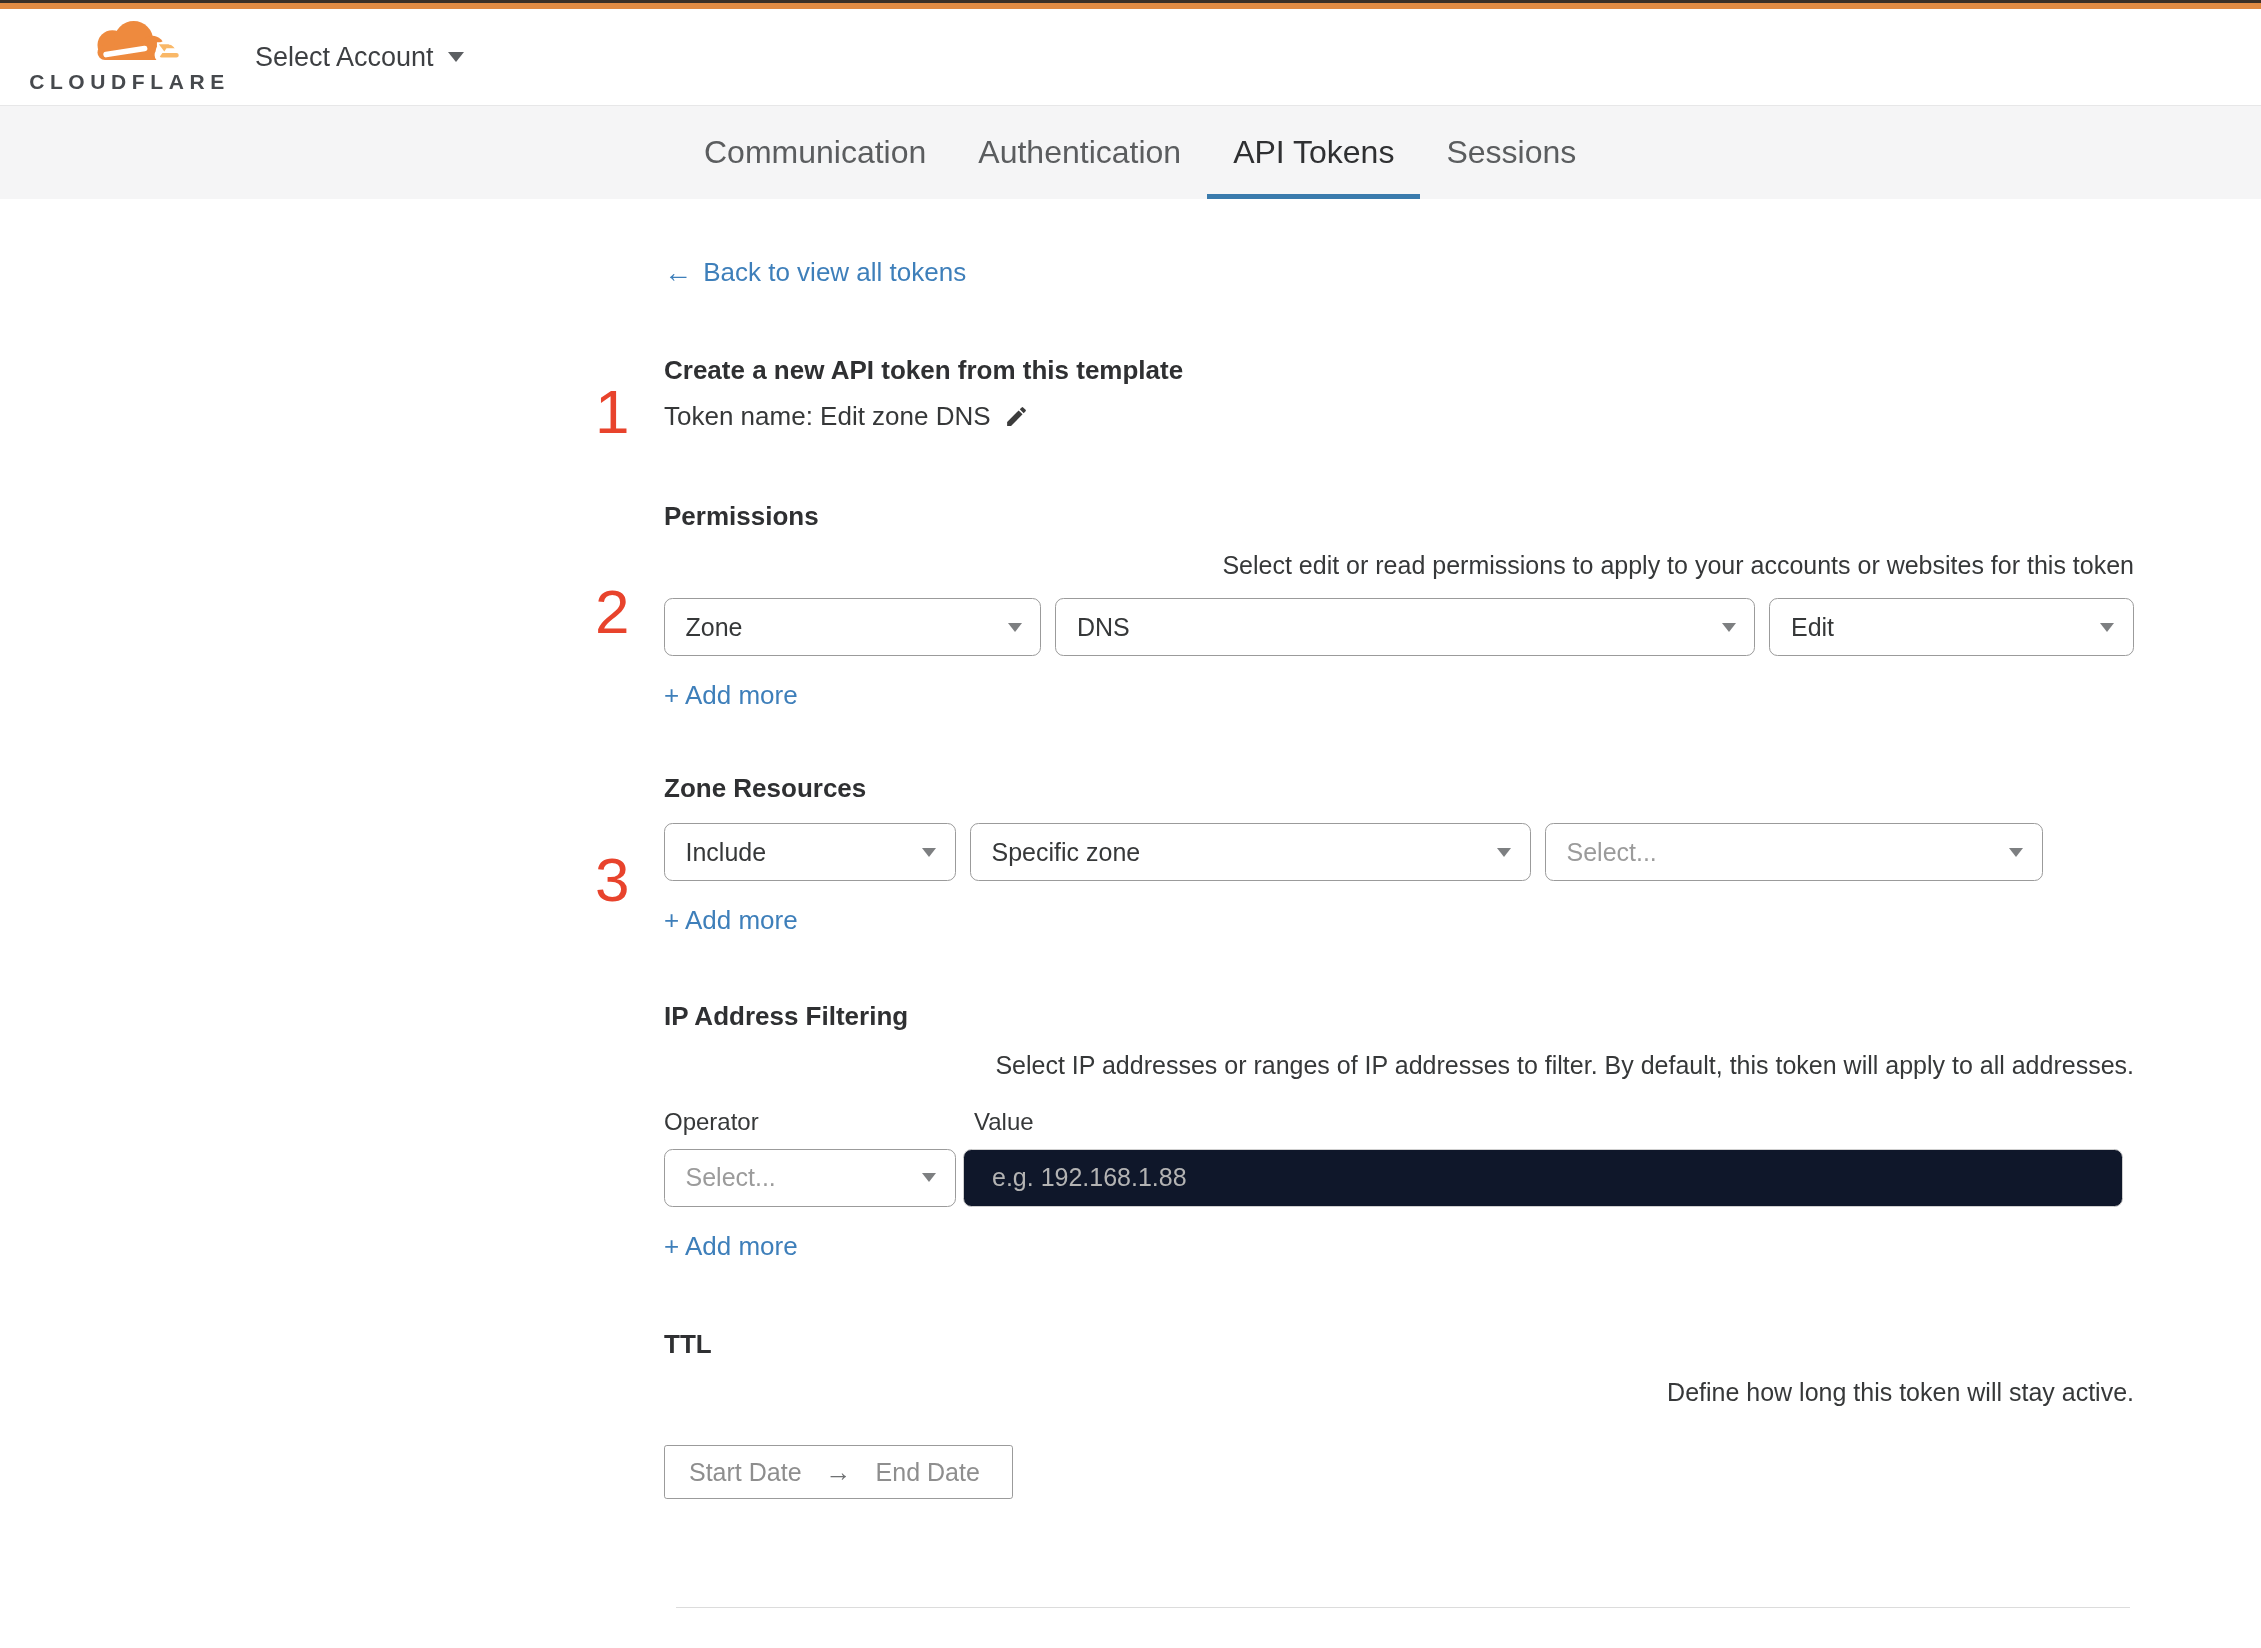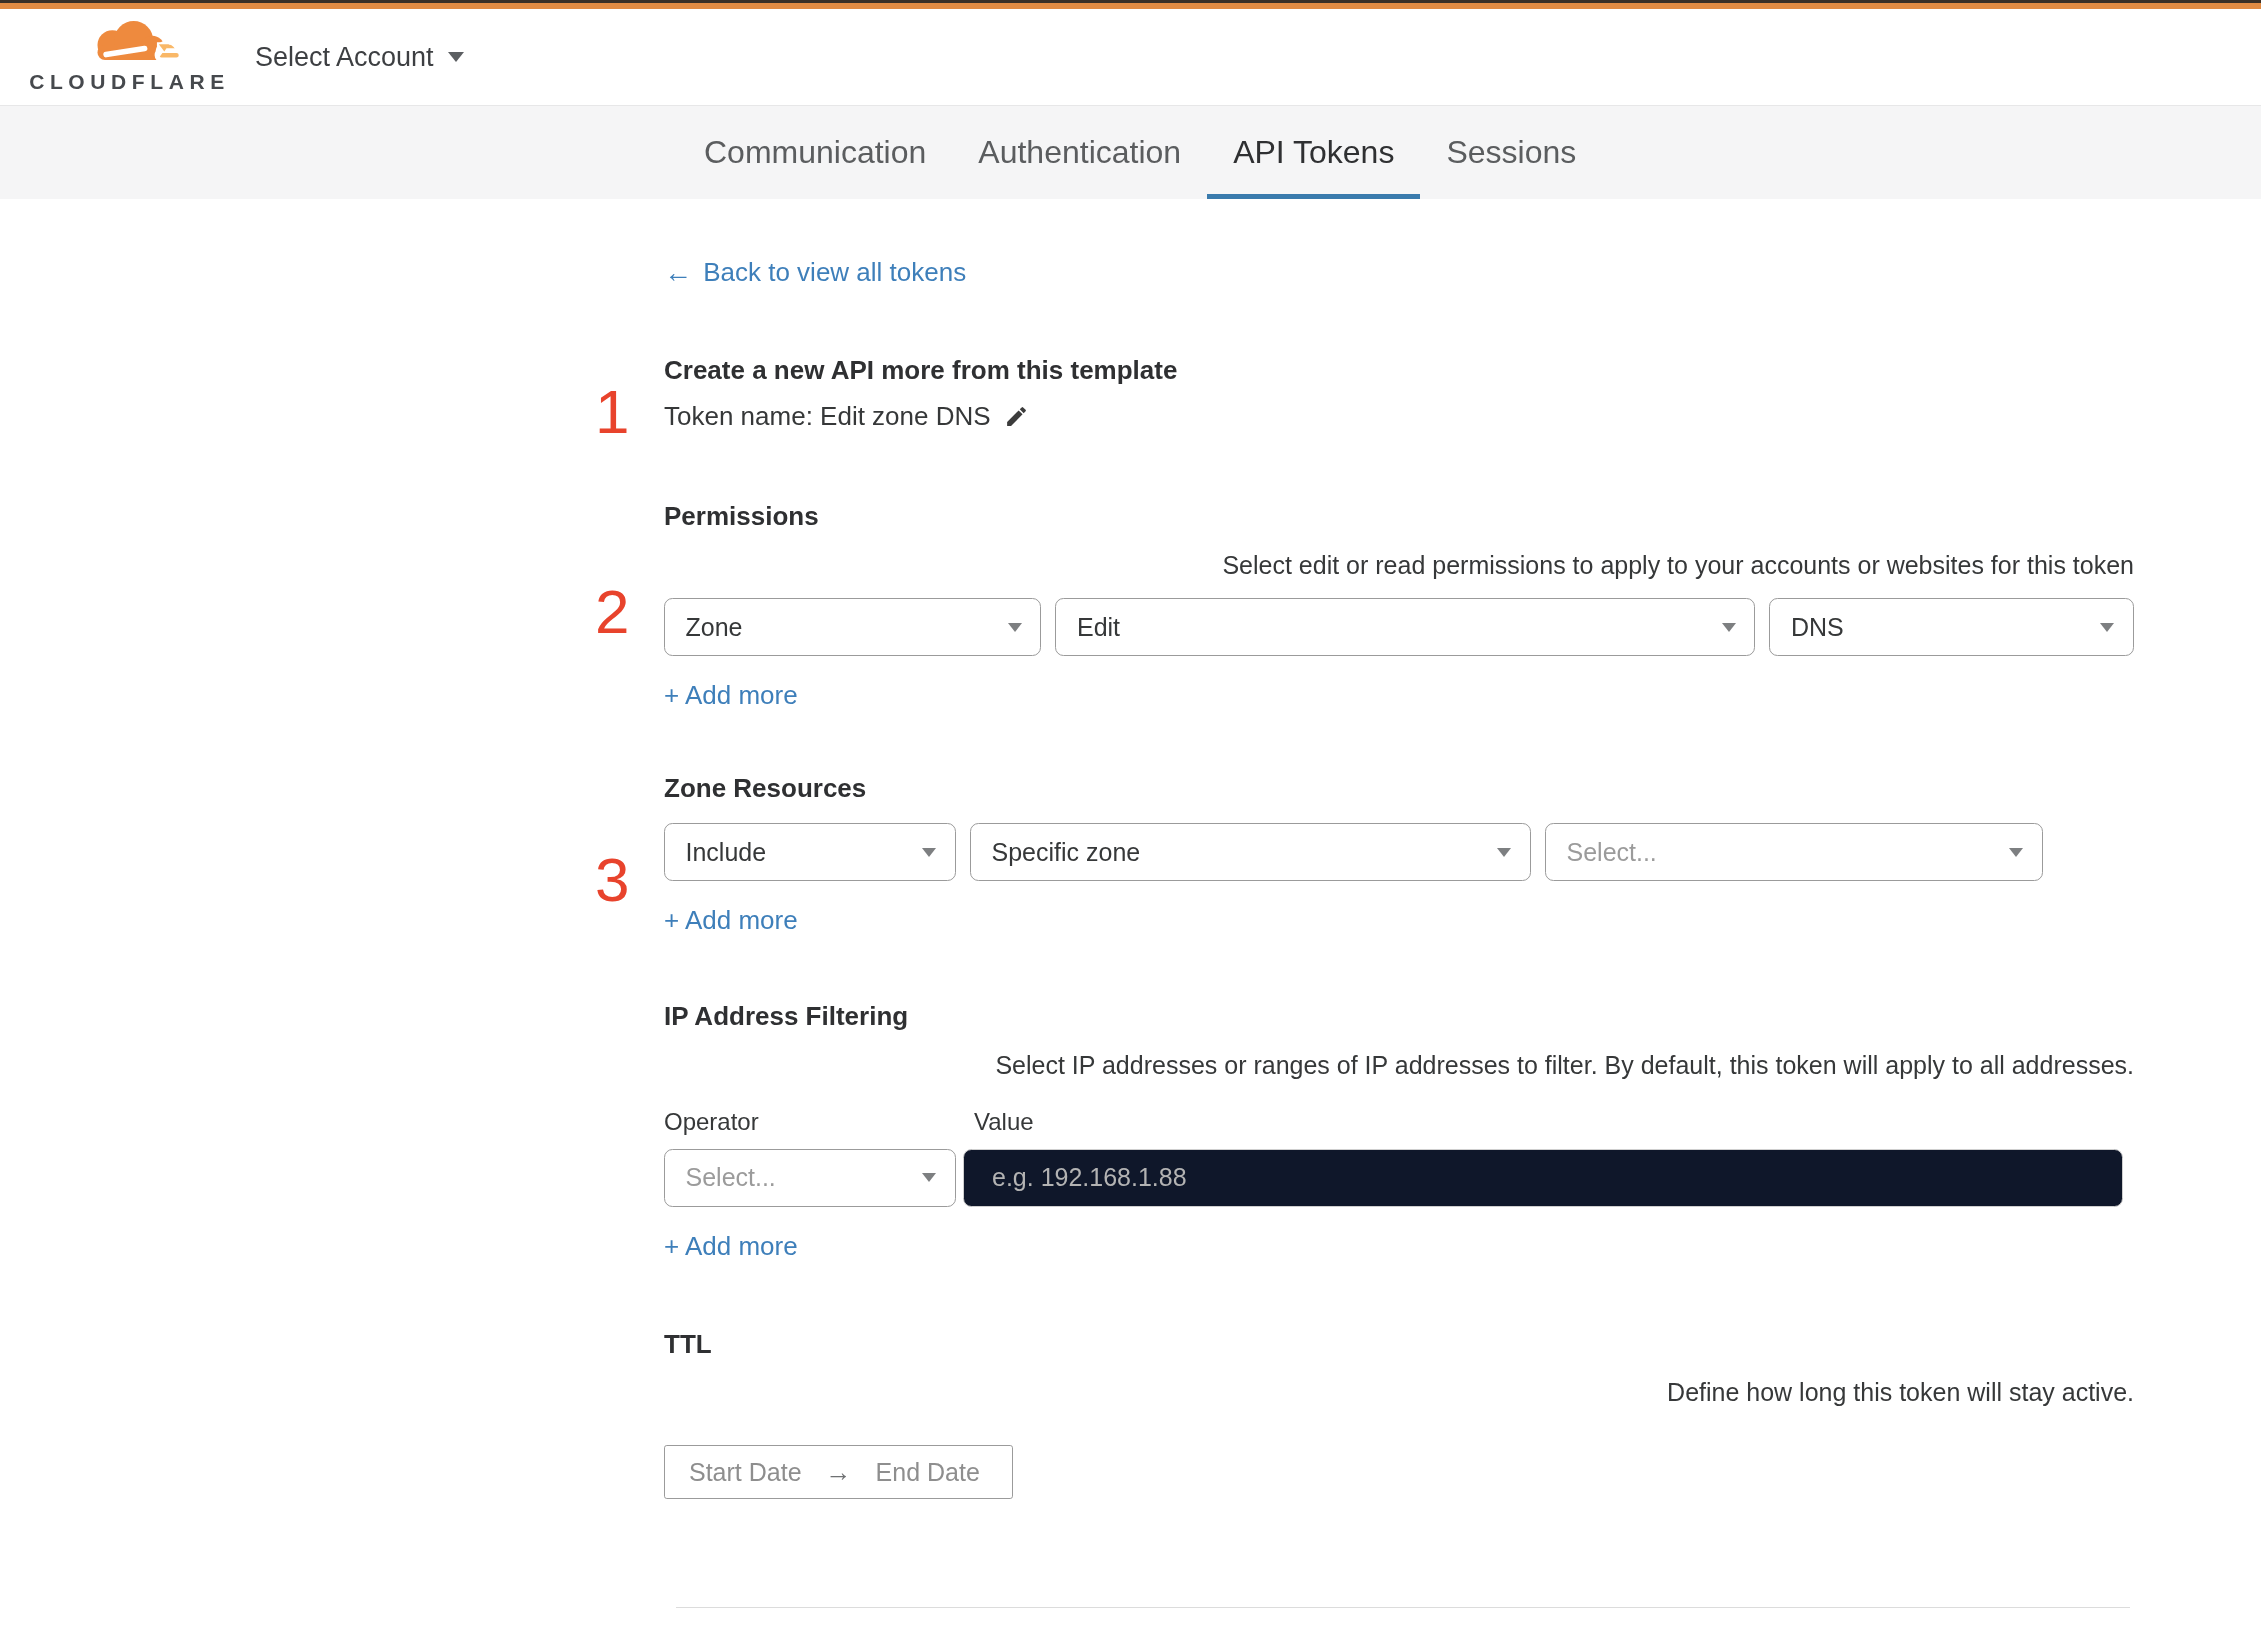--- a/index.html
+++ b/index.html
@@ -113,46 +113,46 @@
 
 <div class="main">
 
   <div class="back-link">
     <span class="arrow">←</span>
     <span>Back to view all tokens</span>
   </div>
 
   <div class="section create-section">
     <span class="step-num">1</span>
-    <div class="sec-title">Create a new API more from this template</div>
+    <div class="sec-title">Create a new API token from this template</div>
     <div class="token-line">
       <span>Token name: Edit zone DNS</span>
       <span class="edit-icon">
         <svg viewBox="0 0 24 24">
             <path d="M3 17.25V21h3.75L17.81 9.94l-3.75-3.75L3 17.25zM20.71 7.04c.39-.39.39-1.02 0-1.41l-2.34-2.34a.9959.9959 0 0 0-1.41 0l-1.83 1.83 3.75 3.75 1.83-1.83z"></path>
           </svg>
       </span>
     </div>
   </div>
 
   <div class="section perm-section">
     <span class="step-num">2</span>
     <div class="sec-title">Permissions</div>
     <div class="sec-desc">Select edit or read permissions to apply to your accounts or websites for this token</div>
     <div class="field-row perm-row">
       <div class="select">
         <span>Zone</span>
         <span class="sel-caret"></span>
       </div>
       <div class="select">
+        <span>DNS</span>
+        <span class="sel-caret"></span>
+      </div>
+      <div class="select">
         <span>Edit</span>
-        <span class="sel-caret"></span>
-      </div>
-      <div class="select">
-        <span>DNS</span>
         <span class="sel-caret"></span>
       </div>
     </div>
     <span class="add-more">+ Add more</span>
   </div>
 
   <div class="section zone-section">
     <span class="step-num">3</span>
     <div class="sec-title">Zone Resources</div>
     <div class="field-row zone-row">

